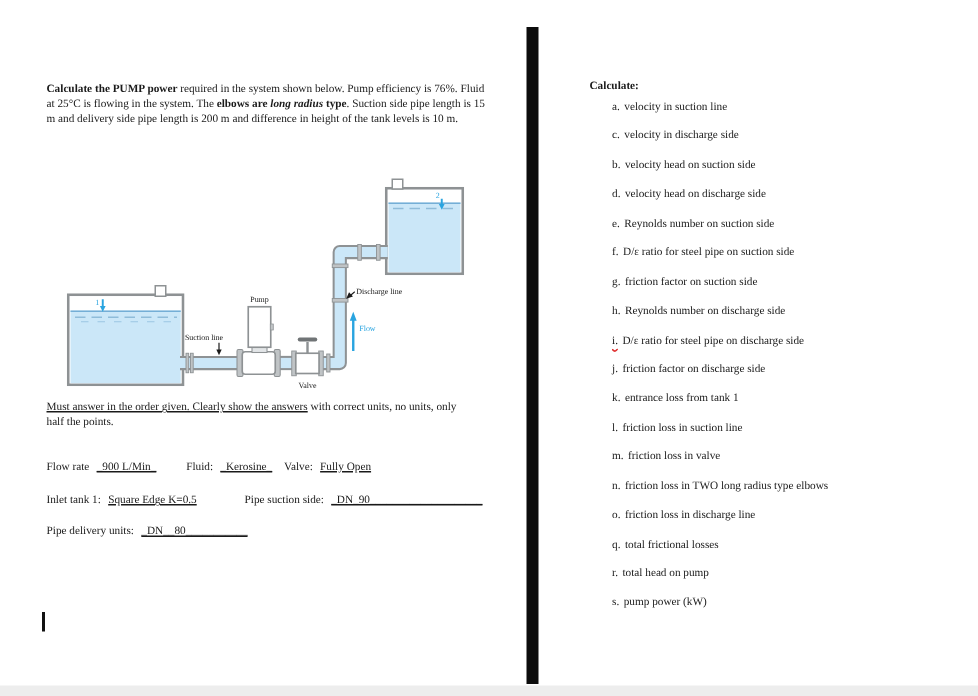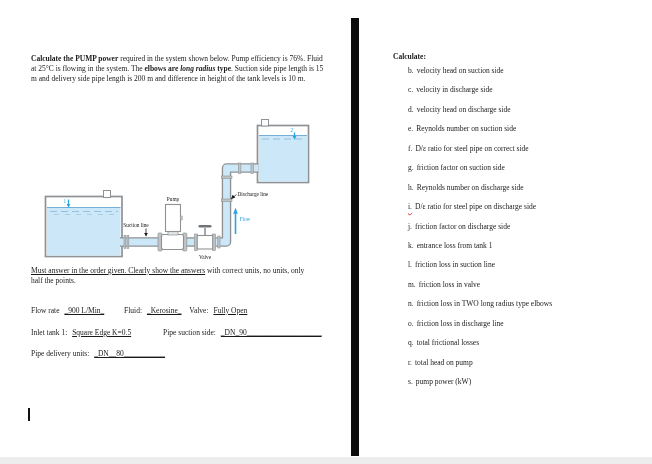--- a/index.html
+++ b/index.html
@@ -174,25 +174,26 @@
   <div class="abs caret"></div>
 </div>
 
 <div class="abs divider"></div>
 <div class="abs bottom-band"></div>
 
 <div class="abs" style="left:359px;top:0;width:256px;height:464px;">
   <div class="abs calc-head" style="left:34px;top:52px;">Calculate:</div>
 
   <div class="abs calc-list" style="left:49px;top:64px;">
+    <div class="calc-item"><span class="pfx">a.</span><span>velocity in suction line</span></div>
+    <div class="calc-item"><span class="pfx">c.</span><span>velocity in discharge side</span></div>
     <div class="calc-item"><span class="pfx">b.</span><span>velocity head on suction side</span></div>
-    <div class="calc-item"><span class="pfx">c.</span><span>velocity in discharge side</span></div>
     <div class="calc-item"><span class="pfx">d.</span><span>velocity head on discharge side</span></div>
     <div class="calc-item"><span class="pfx">e.</span><span>Reynolds number on suction side</span></div>
-    <div class="calc-item"><span class="pfx">f.</span><span>D/ε ratio for steel pipe on correct side</span></div>
+    <div class="calc-item"><span class="pfx">f.</span><span>D/ε ratio for steel pipe on suction side</span></div>
     <div class="calc-item"><span class="pfx">g.</span><span>friction factor on suction side</span></div>
     <div class="calc-item"><span class="pfx">h.</span><span>Reynolds number on discharge side</span></div>
     <div class="calc-item"><span class="pfx squiggle">i.</span><span>D/ε ratio for steel pipe on discharge side</span></div>
     <div class="calc-item"><span class="pfx">j.</span><span>friction factor on discharge side</span></div>
     <div class="calc-item"><span class="pfx">k.</span><span>entrance loss from tank 1</span></div>
     <div class="calc-item"><span class="pfx">l.</span><span>friction loss in suction line</span></div>
     <div class="calc-item"><span class="pfx">m.</span><span>friction loss in valve</span></div>
     <div class="calc-item"><span class="pfx">n.</span><span>friction loss in TWO long radius type elbows</span></div>
     <div class="calc-item"><span class="pfx">o.</span><span>friction loss in discharge line</span></div>
     <div class="calc-item"><span class="pfx">q.</span><span>total frictional losses</span></div>

